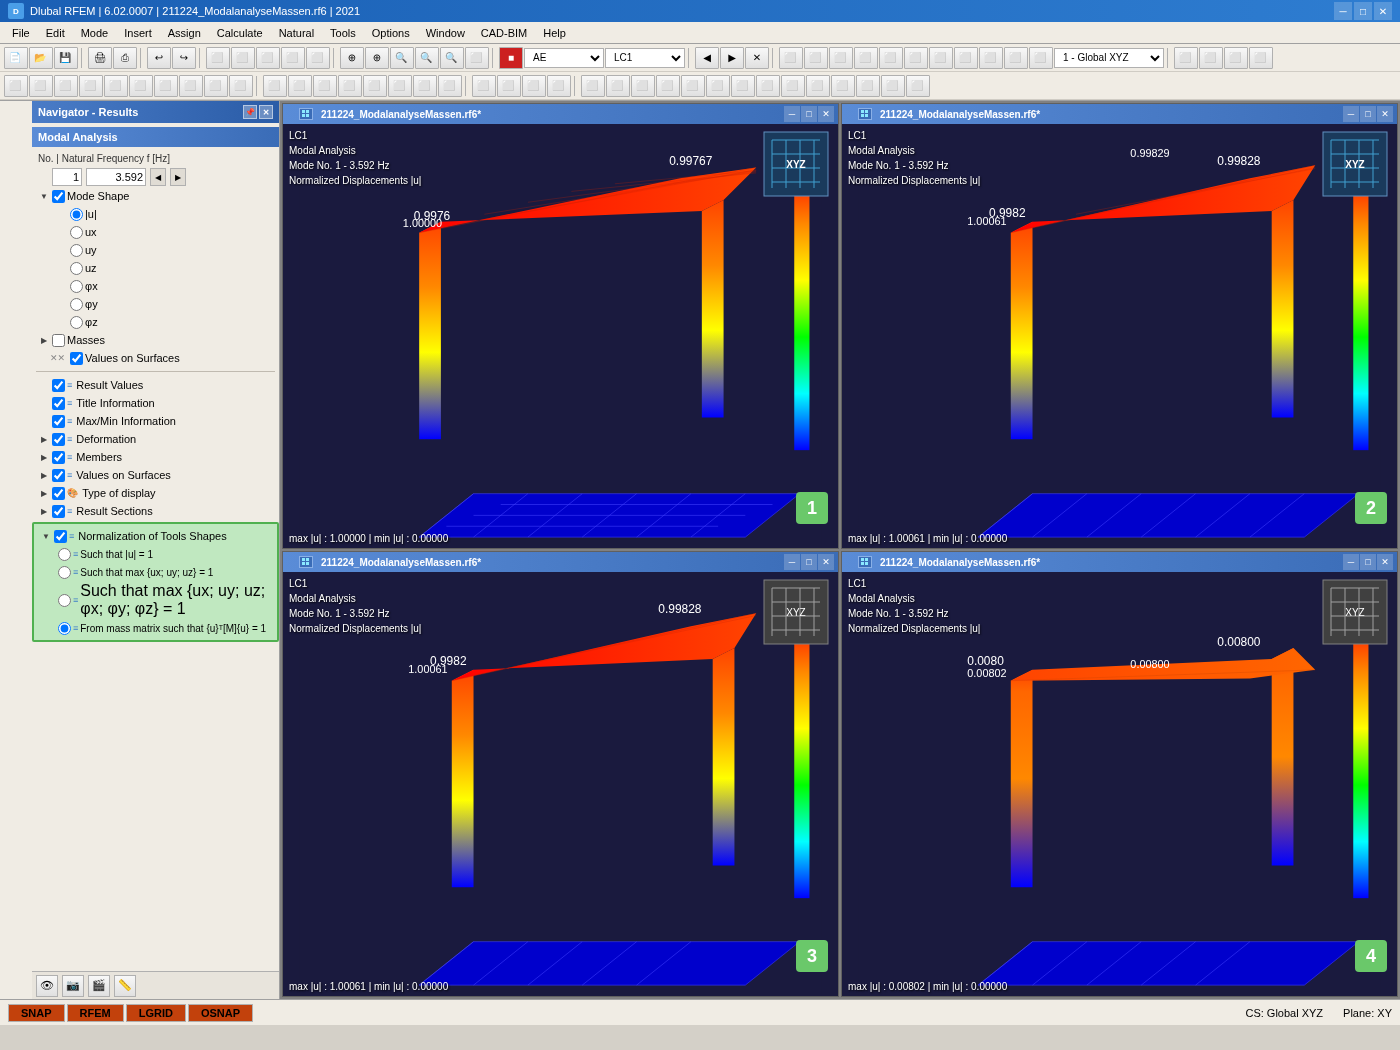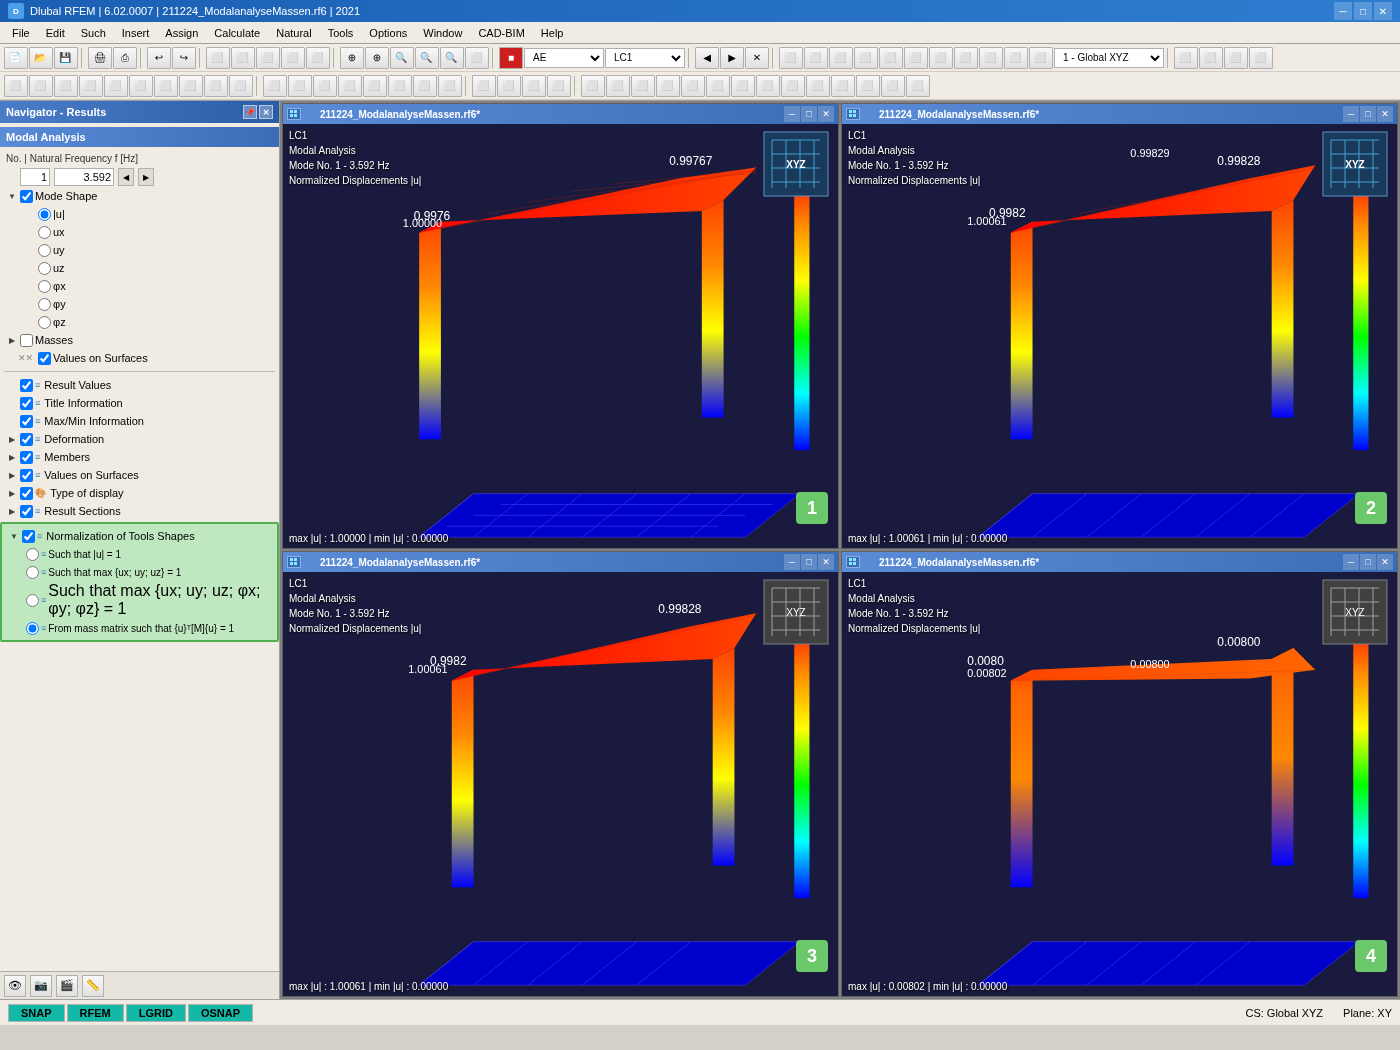--- a/index.html
+++ b/index.html
@@ -20,21 +20,21 @@
     .toolbar-area { background: #f0ece4; border-bottom: 1px solid #a0a0a0; }
     .toolbar-row { height: 28px; display: flex; align-items: center; padding: 2px 4px; gap: 1px; border-bottom: 1px solid #d0ccc4; }
     .tb-btn { width: 24px; height: 22px; background: linear-gradient(to bottom, #f8f8f8, #e0e0e0); border: 1px solid #b0b0b0; cursor: pointer; display: flex; align-items: center; justify-content: center; font-size: 10px; border-radius: 1px; }
     .tb-sep { width: 4px; height: 20px; border-left: 1px solid #b0b0b0; margin: 0 2px; }
     .tb-dropdown { height: 20px; background: white; border: 1px solid #b0b0b0; padding: 0 4px; font-size: 10px; min-width: 80px; }
     
     
     .main-layout { display: flex; height: calc(1050px - 22px - 22px - 56px - 26px - 26px); }
     
     
-    .navigator { width: 280px; background: #f0ece4; border-right: 1px solid #a0a0a0; display: flex; flex-direction: column; }
+    .navigator { width: 280px; background: #f0ece4; border-right: 1px solid #a0a0a0; display: flex; flex-direction: column; padding-left: 32px; }
     .nav-header { height: 22px; background: linear-gradient(to right, #4a7cc7, #2a5ca7); color: white; display: flex; align-items: center; justify-content: space-between; padding: 0 6px; font-size: 11px; font-weight: bold; }
     .nav-header-controls { display: flex; gap: 2px; }
     .nav-ctrl-btn { width: 14px; height: 14px; background: rgba(255,255,255,0.3); border: 1px solid rgba(255,255,255,0.5); color: white; font-size: 8px; display: flex; align-items: center; justify-content: center; cursor: pointer; }
     .nav-body { flex: 1; overflow-y: auto; padding: 4px 0; }
     .nav-section-title { height: 20px; background: linear-gradient(to right, #5a8cd7, #3a6cb7); color: white; display: flex; align-items: center; padding: 0 6px; font-size: 11px; font-weight: bold; margin-bottom: 2px; }
     
     .tree-item { display: flex; align-items: center; padding: 1px 0; cursor: pointer; min-height: 18px; }
     .tree-expand { width: 12px; height: 12px; display: inline-flex; align-items: center; justify-content: center; cursor: pointer; font-size: 8px; color: #444; }
     .tree-checkbox { width: 13px; height: 13px; margin: 0 2px; }
     .tree-radio { width: 13px; height: 13px; margin: 0 2px; }
@@ -43,38 +43,38 @@
     .freq-row { display: flex; align-items: center; padding: 1px 20px; gap: 4px; }
     .freq-input { width: 60px; height: 18px; border: 1px solid #b0b0b0; font-size: 11px; text-align: right; padding: 0 2px; background: white; }
     .freq-nav { width: 16px; height: 18px; background: #e0dcd4; border: 1px solid #b0b0b0; display: flex; align-items: center; justify-content: center; font-size: 8px; cursor: pointer; }
     
     
     .viewport-area { flex: 1; background: #808080; display: grid; grid-template-columns: 1fr 1fr; grid-template-rows: 1fr 1fr; gap: 2px; padding: 2px; }
     
     
     .viewport-window { background: #1a1a3e; border: 1px solid #606060; display: flex; flex-direction: column; position: relative; overflow: hidden; }
     .vp-titlebar { height: 20px; background: linear-gradient(to right, #5a8cd7, #3a6cb7); display: flex; align-items: center; justify-content: space-between; padding: 0 4px; }
-    .vp-title-text { color: white; font-size: 10px; font-weight: bold; display: flex; align-items: center; gap: 19px; }
+    .vp-title-text { color: white; font-size: 10px; font-weight: bold; display: flex; align-items: center; gap: 8px; margin-left: 12px; }
     .vp-icon { width: 12px; height: 12px; background: #4a7cc7; border: 1px solid #8ab0e7; display: flex; align-items: center; justify-content: center; }
     .vp-controls { display: flex; gap: 1px; }
     .vp-ctrl-btn { width: 16px; height: 16px; background: rgba(255,255,255,0.2); border: none; color: white; font-size: 9px; cursor: pointer; display: flex; align-items: center; justify-content: center; }
     .vp-content { flex: 1; position: relative; overflow: hidden; }
     .vp-info { position: absolute; top: 4px; left: 6px; color: white; font-size: 10px; line-height: 1.5; z-index: 2; }
     .vp-info p { color: white; text-shadow: 1px 1px 2px black; }
     .vp-number { position: absolute; bottom: 24px; right: 10px; width: 32px; height: 32px; background: #6ac86a; border-radius: 4px; display: flex; align-items: center; justify-content: center; color: white; font-size: 18px; font-weight: bold; z-index: 3; }
     .vp-status { position: absolute; bottom: 4px; left: 6px; color: white; font-size: 10px; z-index: 2; text-shadow: 1px 1px 2px black; }
     .model-svg { width: 100%; height: 100%; }
     
     
     .cube-icon { position: absolute; top: 6px; right: 6px; width: 70px; height: 70px; z-index: 3; }
     
     
     .status-bar { height: 26px; background: #f0ece4; border-top: 1px solid #a0a0a0; display: flex; align-items: center; justify-content: space-between; padding: 0 8px; font-size: 11px; }
     .status-sections { display: flex; gap: 2px; }
-    .status-section { padding: 2px 12px; border: 1px solid #b0b0b0; background: #14b8a6; font-size: 11px; font-weight: bold; cursor: pointer; }
+    .status-section { padding: 2px 12px; border: 1px solid #b0b0b0; background: #c2410c; font-size: 11px; font-weight: bold; cursor: pointer; }
     .status-right { display: flex; gap: 20px; font-size: 11px; }
     
     
     .nav-bottom { height: 28px; background: #e8e4dc; border-top: 1px solid #b0b0b0; display: flex; align-items: center; padding: 0 4px; gap: 4px; }
     .nav-bottom-btn { width: 22px; height: 22px; background: linear-gradient(to bottom, #f8f8f8, #e0e0e0); border: 1px solid #b0b0b0; cursor: pointer; display: flex; align-items: center; justify-content: center; font-size: 11px; }
     
     
     ::-webkit-scrollbar { width: 12px; }
     ::-webkit-scrollbar-track { background: #f0ece4; }
     ::-webkit-scrollbar-thumb { background: #b0a898; border: 1px solid #d0ccc4; }
@@ -96,21 +96,21 @@
   <div class="title-bar-controls">
     <button class="title-btn">─</button>
     <button class="title-btn">□</button>
     <button class="title-btn close">✕</button>
   </div>
 </div>
 
 <div class="menu-bar">
   <span class="menu-item">File</span>
   <span class="menu-item">Edit</span>
-  <span class="menu-item">Such</span>
+  <span class="menu-item">Mode</span>
   <span class="menu-item">Insert</span>
   <span class="menu-item">Assign</span>
   <span class="menu-item">Calculate</span>
   <span class="menu-item">Natural</span>
   <span class="menu-item">Tools</span>
   <span class="menu-item">Options</span>
   <span class="menu-item">Window</span>
   <span class="menu-item">CAD-BIM</span>
   <span class="menu-item">Help</span>
 </div>

